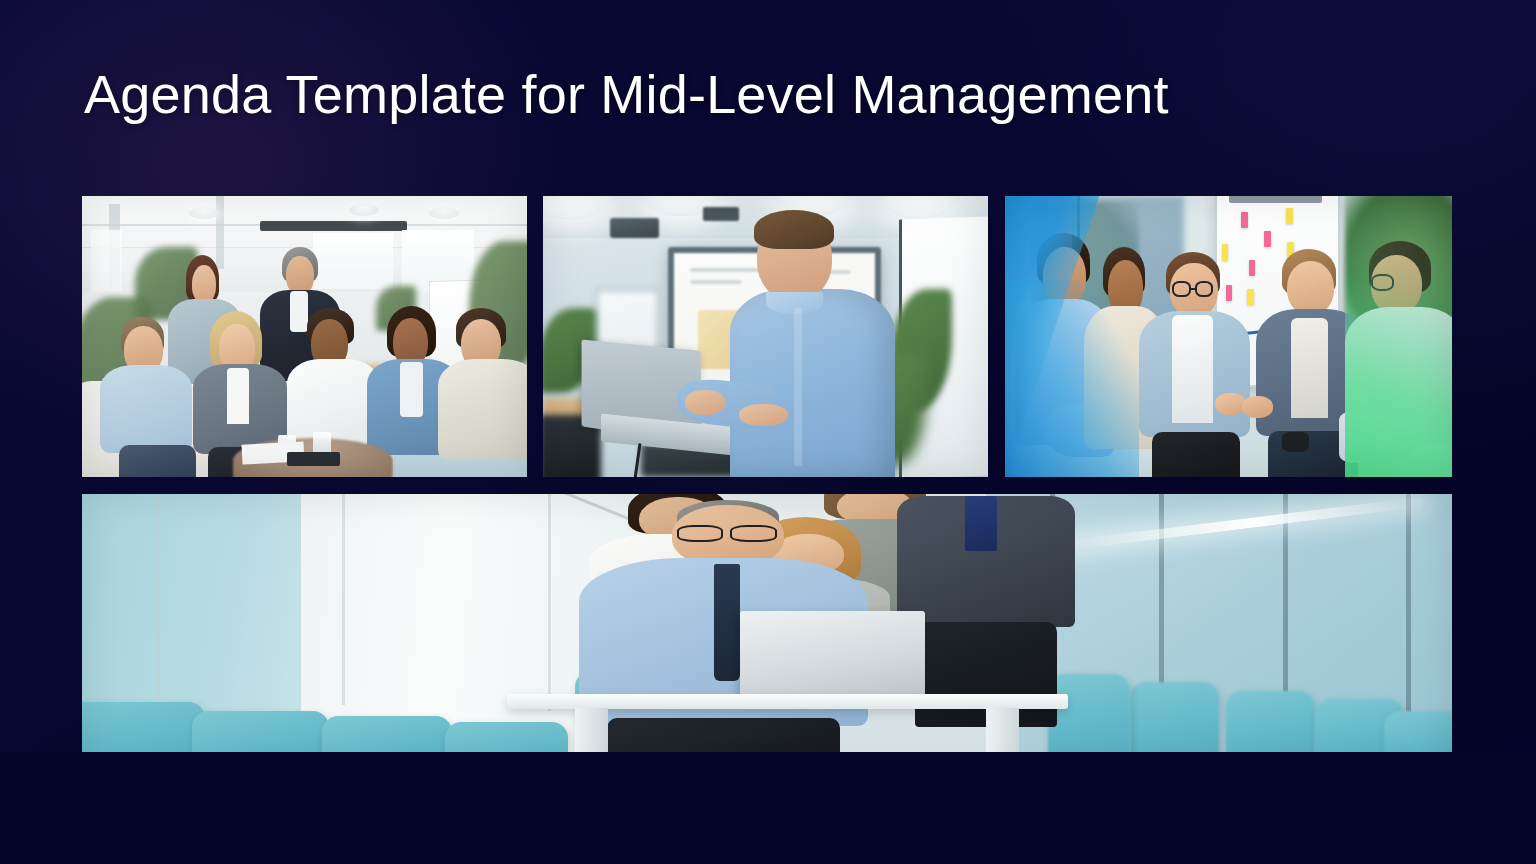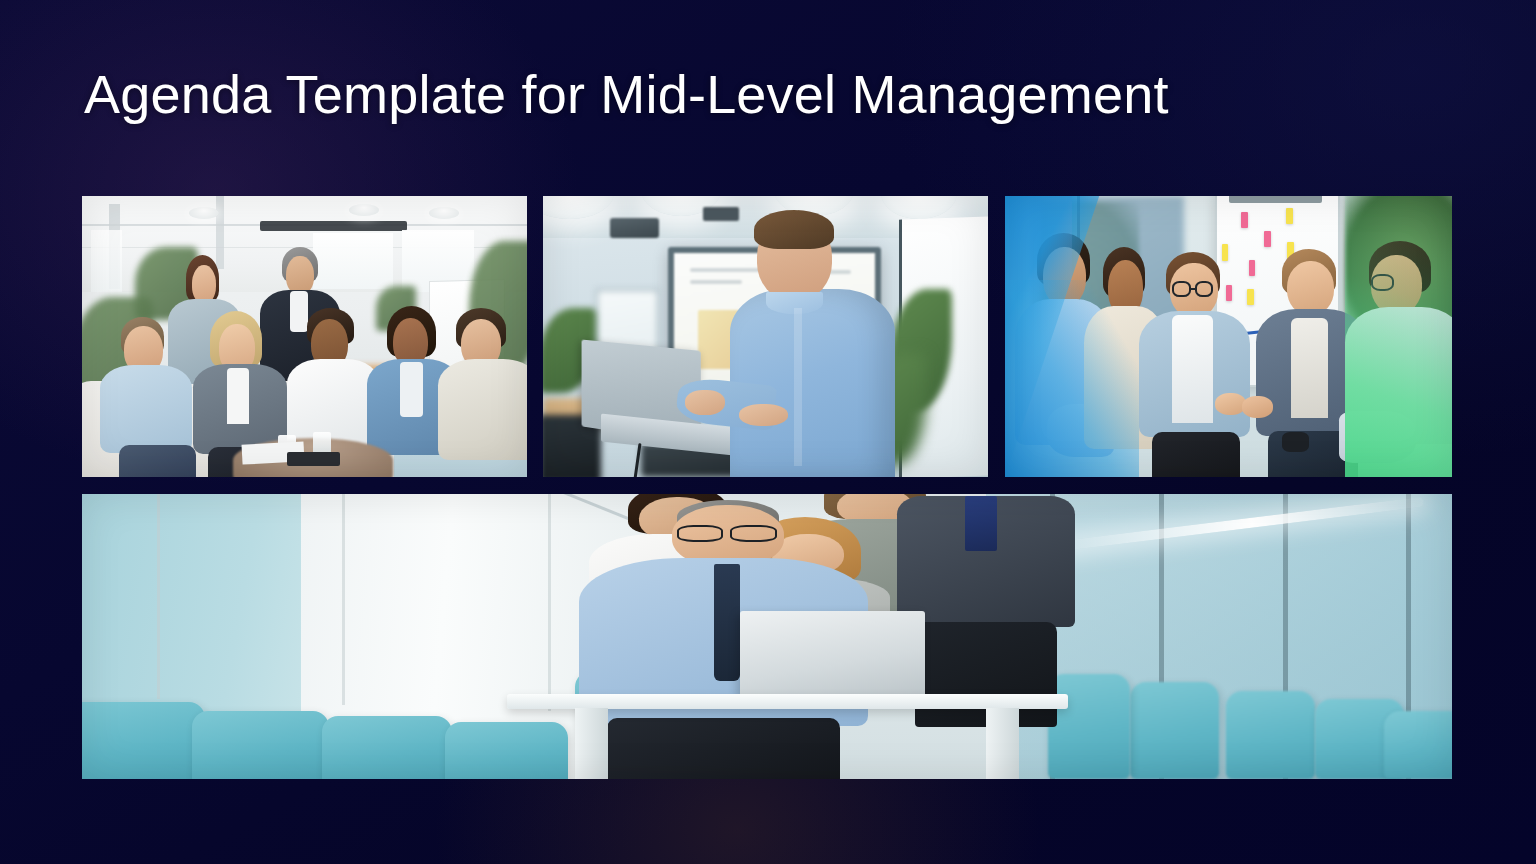--- a/index.html
+++ b/index.html
@@ -6,21 +6,21 @@
   html,body { width:1536px; height:864px; overflow:hidden; }
   body {
     font-family: "Liberation Sans", sans-serif;
     background:#05052a;
     position:relative;
   }
 
   
   .slide {
     position:absolute; inset:0;
-    width:1536px; height:864px;
+    width:1536px; height:752px;
     background:
       radial-gradient(ellipse 520px 420px at 14% 22%, rgba(60,36,86,.42) 0%, rgba(20,14,48,0) 70%),
       radial-gradient(ellipse 420px 360px at 48% 96%, rgba(92,60,40,.30) 0%, rgba(20,14,48,0) 72%),
       radial-gradient(ellipse 700px 520px at 92% 8%, rgba(18,20,70,.55) 0%, rgba(8,8,42,0) 75%),
       linear-gradient(150deg,#0b0a36 0%,#070730 40%,#050528 70%,#04042a 100%);
     overflow:hidden;
   }
 
   
   .title {

